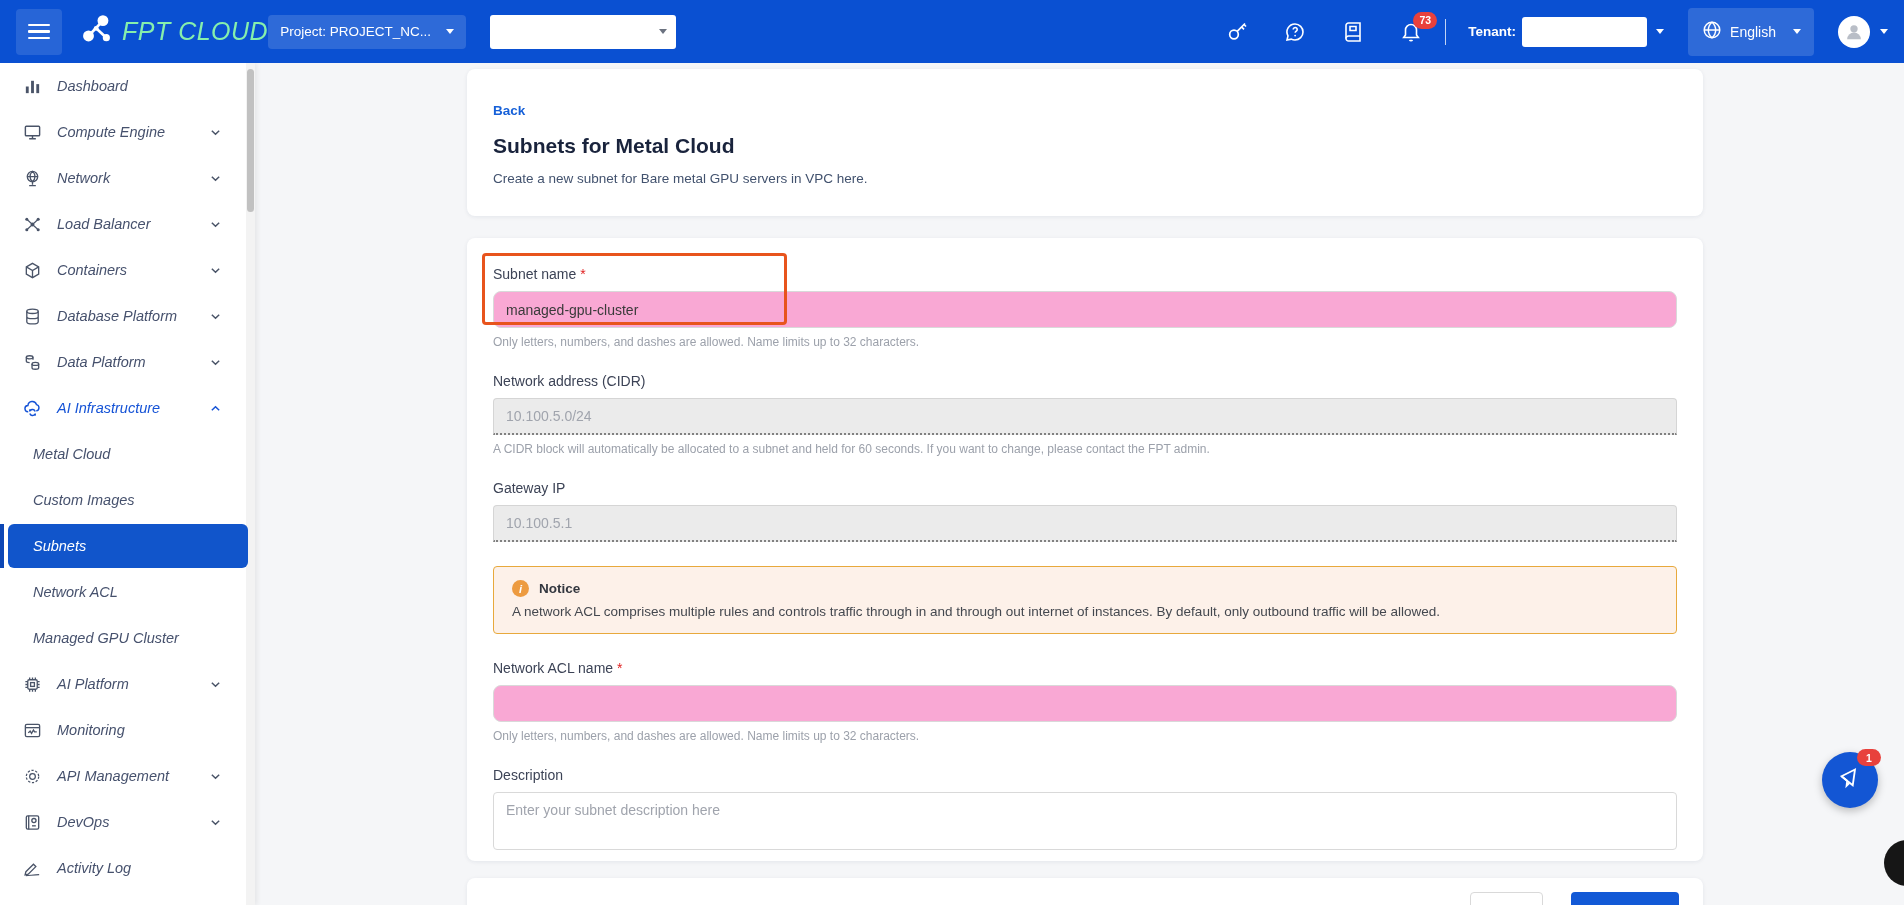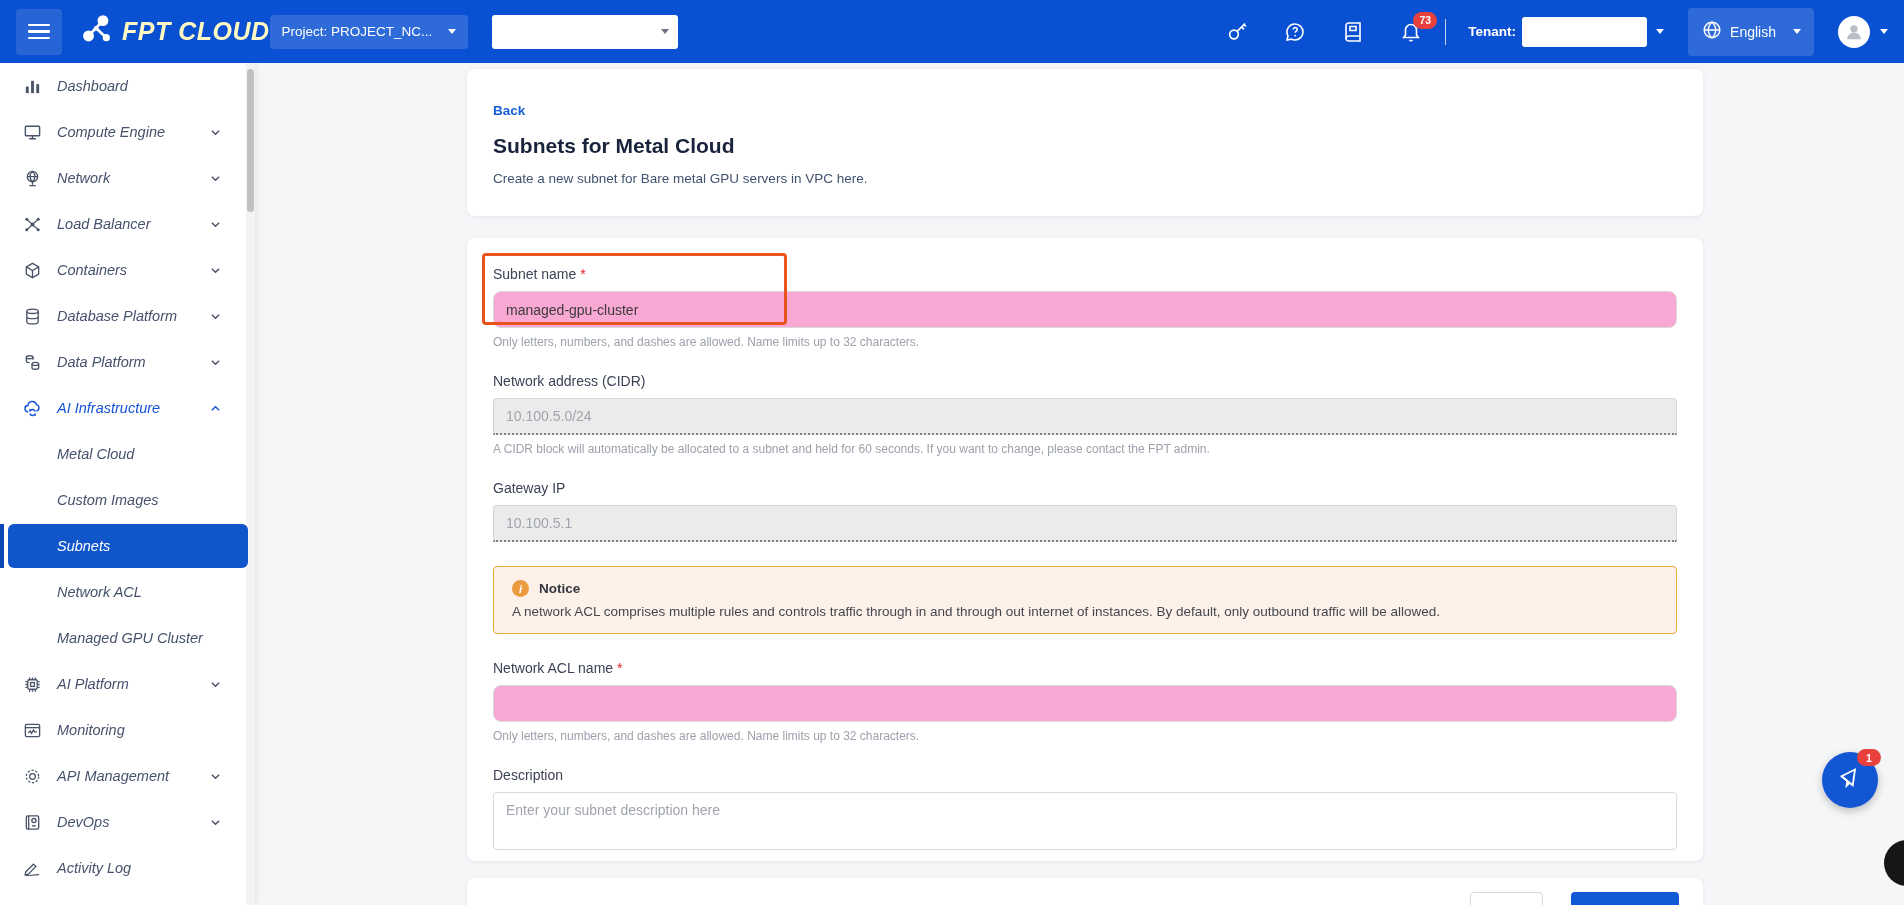--- a/index.html
+++ b/index.html
@@ -7,21 +7,21 @@
     font-family:"Liberation Sans", sans-serif; background:#f5f6f8; }
   body { position:relative; }
 
   
   .header { position:absolute; top:0; left:0; width:1904px; height:63px;
     background:#0a50d2; display:flex; align-items:center; padding:0 16px; z-index:30; }
   .hamburger { width:46px; height:46px; border-radius:4px; background:rgba(255,255,255,.12);
     display:flex; flex-direction:column; justify-content:center; align-items:center; gap:4px; cursor:pointer; }
   .hamburger span { display:block; width:22px; height:2.6px; background:#fff; border-radius:1px; }
   .logo { display:flex; align-items:center; margin-left:18px; gap:8px; }
-  .logo-text { color:#fef9c3; font-size:25px; font-weight:700; font-style:italic; letter-spacing:.5px; }
+  .logo-text { color:#86efac; font-size:25px; font-weight:400; font-style:italic; letter-spacing:.5px; }
   .hbtn { display:flex; align-items:center; background:rgba(255,255,255,.15); border-radius:4px;
     color:#fff; font-size:13.5px; cursor:pointer; }
   .project-btn { width:198px; height:34px; padding:0 12px; justify-content:space-between; }
   .white-select { margin-left:24px; width:186px; height:34px; background:#fff; border-radius:3px;
     display:flex; align-items:center; justify-content:flex-end; padding:0 9px; cursor:pointer; }
   .spacer { flex:1; }
   .hicons { display:flex; align-items:center; gap:34px; }
   .hicon { width:24px; height:24px; position:relative; cursor:pointer; display:flex; align-items:center; justify-content:flex-end; }
   .badge { position:absolute; top:-8px; right:-14px; min-width:24px; height:17px; border-radius:9px;
     background:#e8413c; color:#fff; font-size:10.5px; font-weight:bold; display:flex; align-items:center;
@@ -37,21 +37,21 @@
     display:flex; align-items:center; justify-content:center; cursor:pointer; }
 
   
   .sidebar { position:absolute; top:63px; left:0; width:255px; bottom:0; background:#fff;
     box-shadow:2px 0 5px rgba(0,0,0,.07); z-index:20;font-style:italic; }
   .sitem { height:46px; display:flex; align-items:center; padding:0 34px 0 22px; gap:15px;
     color:#46516d; font-size:14.5px; cursor:pointer; position:relative; }
   .sicon { width:20px; height:20px; flex:0 0 20px; display:flex; align-items:center; justify-content:center; }
   .schev { margin-left:auto; display:flex; }
   .sitem.active { color:#1553d6; }
-  .sitem.sub { padding-left:57px; }
+  .sitem.sub { padding-left:33px; }
   .sitem.selected { color:#fff; font-weight:500; }
   .sel-bg { position:absolute; left:8px; top:1px; width:240px; height:44px; background:#1155cb;
     border-radius:6px; z-index:-1; }
   .sel-bar { position:absolute; left:0; top:1px; width:4px; height:44px; background:#0d47b5; }
   .sitem.selected { z-index:1; }
   .side-scroll { position:absolute; right:0; top:0; bottom:0; width:9px; background:#f3f3f3; }
   .side-thumb { position:absolute; right:1px; top:6px; width:7px; height:143px; background:#c1c1c1; border-radius:4px; }
 
   
   .main { position:absolute; top:63px; left:255px; right:0; bottom:0; background:#f5f6f8; overflow:hidden; }

